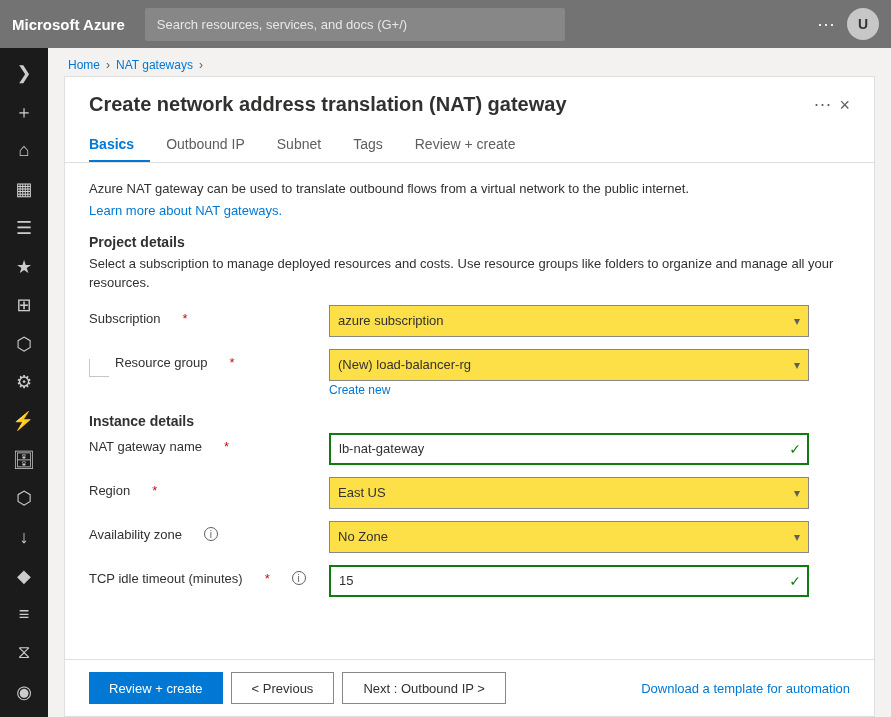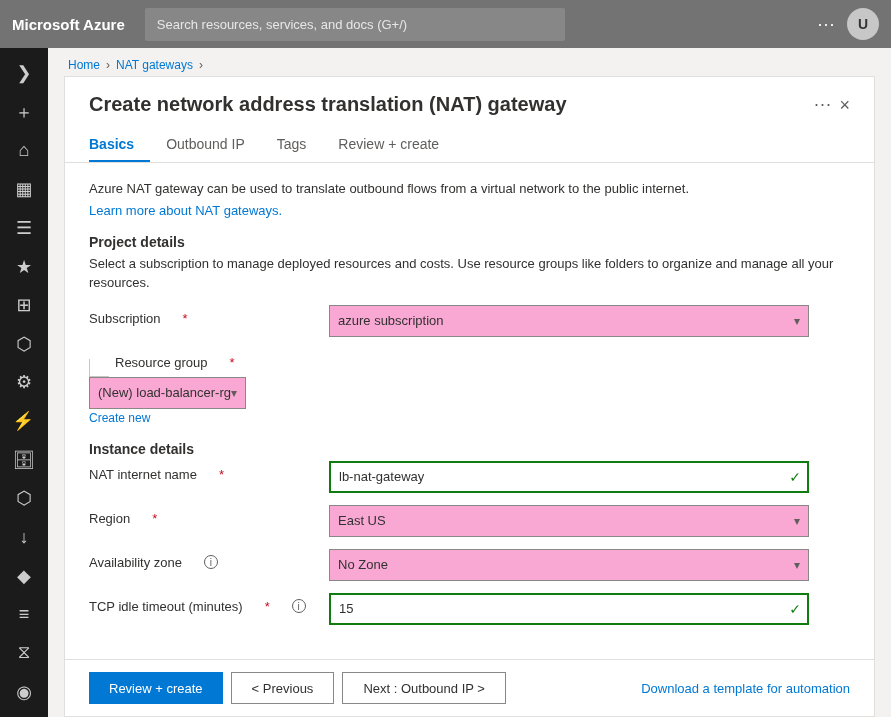--- a/index.html
+++ b/index.html
@@ -227,21 +227,21 @@
       cursor: pointer;
     }
     .form-control-wrap {
       flex: 1;
       max-width: 480px;
     }
     .form-select {
       width: 100%;
       height: 32px;
       border: 1px solid #8a8886;
-      background: #f9a8d4;
+      background: #fde047;
       padding: 0 8px;
       font-size: 13px;
       color: #323130;
       cursor: pointer;
       display: flex;
       align-items: center;
       justify-content: space-between;
     }
     .form-select-arrow { color: #605e5c; font-size: 12px; }
     .input-with-icon {
@@ -277,21 +277,20 @@
       color: #605e5c;
       text-align: right;
       margin-top: 2px;
     }
 
     
     .rg-row {
       display: flex;
       align-items: flex-start;
       margin-bottom: 4px;
-      flex-direction: column;
     }
 
     
     .panel-footer {
       border-top: 1px solid #e1dfdd;
       padding: 12px 24px;
       display: flex;
       align-items: center;
       gap: 8px;
       flex-shrink: 0;
@@ -373,20 +372,21 @@
           <span class="panel-title">Create network address translation (NAT) gateway</span>
           <div class="panel-title-icons">
             <span class="panel-ellipsis">···</span>
             <span class="panel-close">×</span>
           </div>
         </div>
 
         <div class="tabs">
           <div class="tab active">Basics</div>
           <div class="tab">Outbound IP</div>
+          <div class="tab">Subnet</div>
           <div class="tab">Tags</div>
           <div class="tab">Review + create</div>
         </div>
       </div>
 
       <div class="panel-body">
 
         <p class="info-text">Azure NAT gateway can be used to translate outbound flows from a virtual network to the public internet.</p>
         <a class="info-link">Learn more about NAT gateways.</a>
 
@@ -425,21 +425,21 @@
             <a class="create-new-link">Create new</a>
           </div>
         </div>
 
         
         <div class="section-title">Instance details</div>
 
         
         <div class="form-row">
           <div class="form-label">
-            <span>NAT internet name</span>
+            <span>NAT gateway name</span>
             <span class="required-star">*</span>
           </div>
           <div class="form-control-wrap">
             <div class="input-with-icon">
               <input type="text" value="lb-nat-gateway" style="">
               <span class="icon-inside">✓</span>
             </div>
           </div>
         </div>
 

